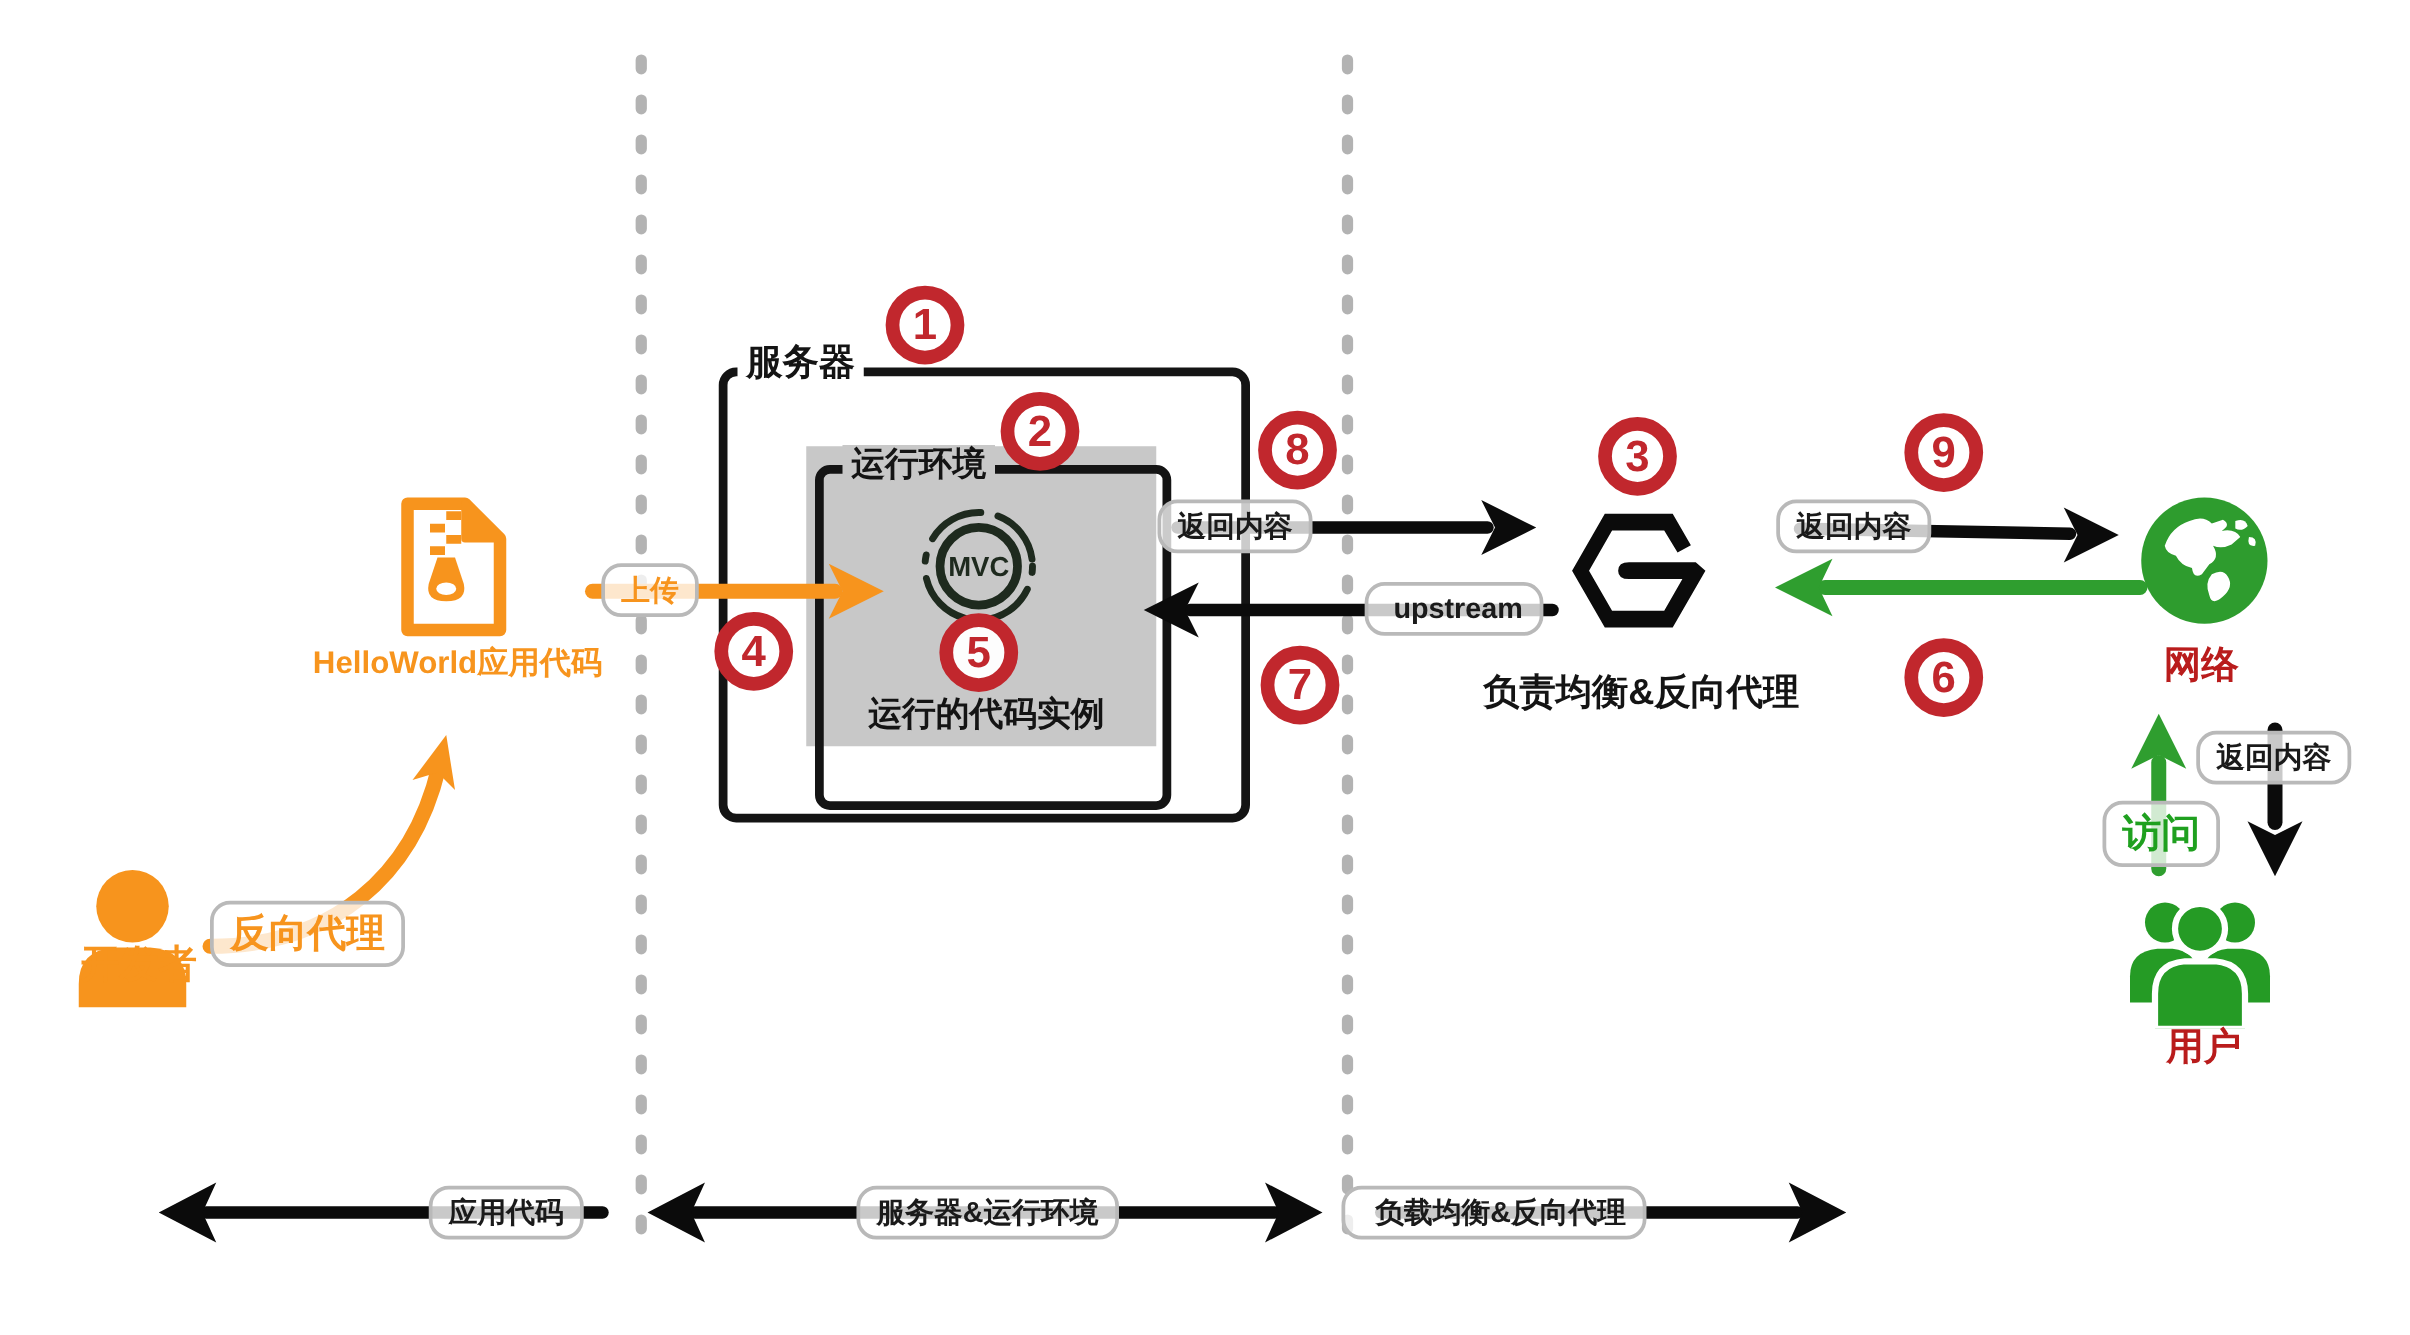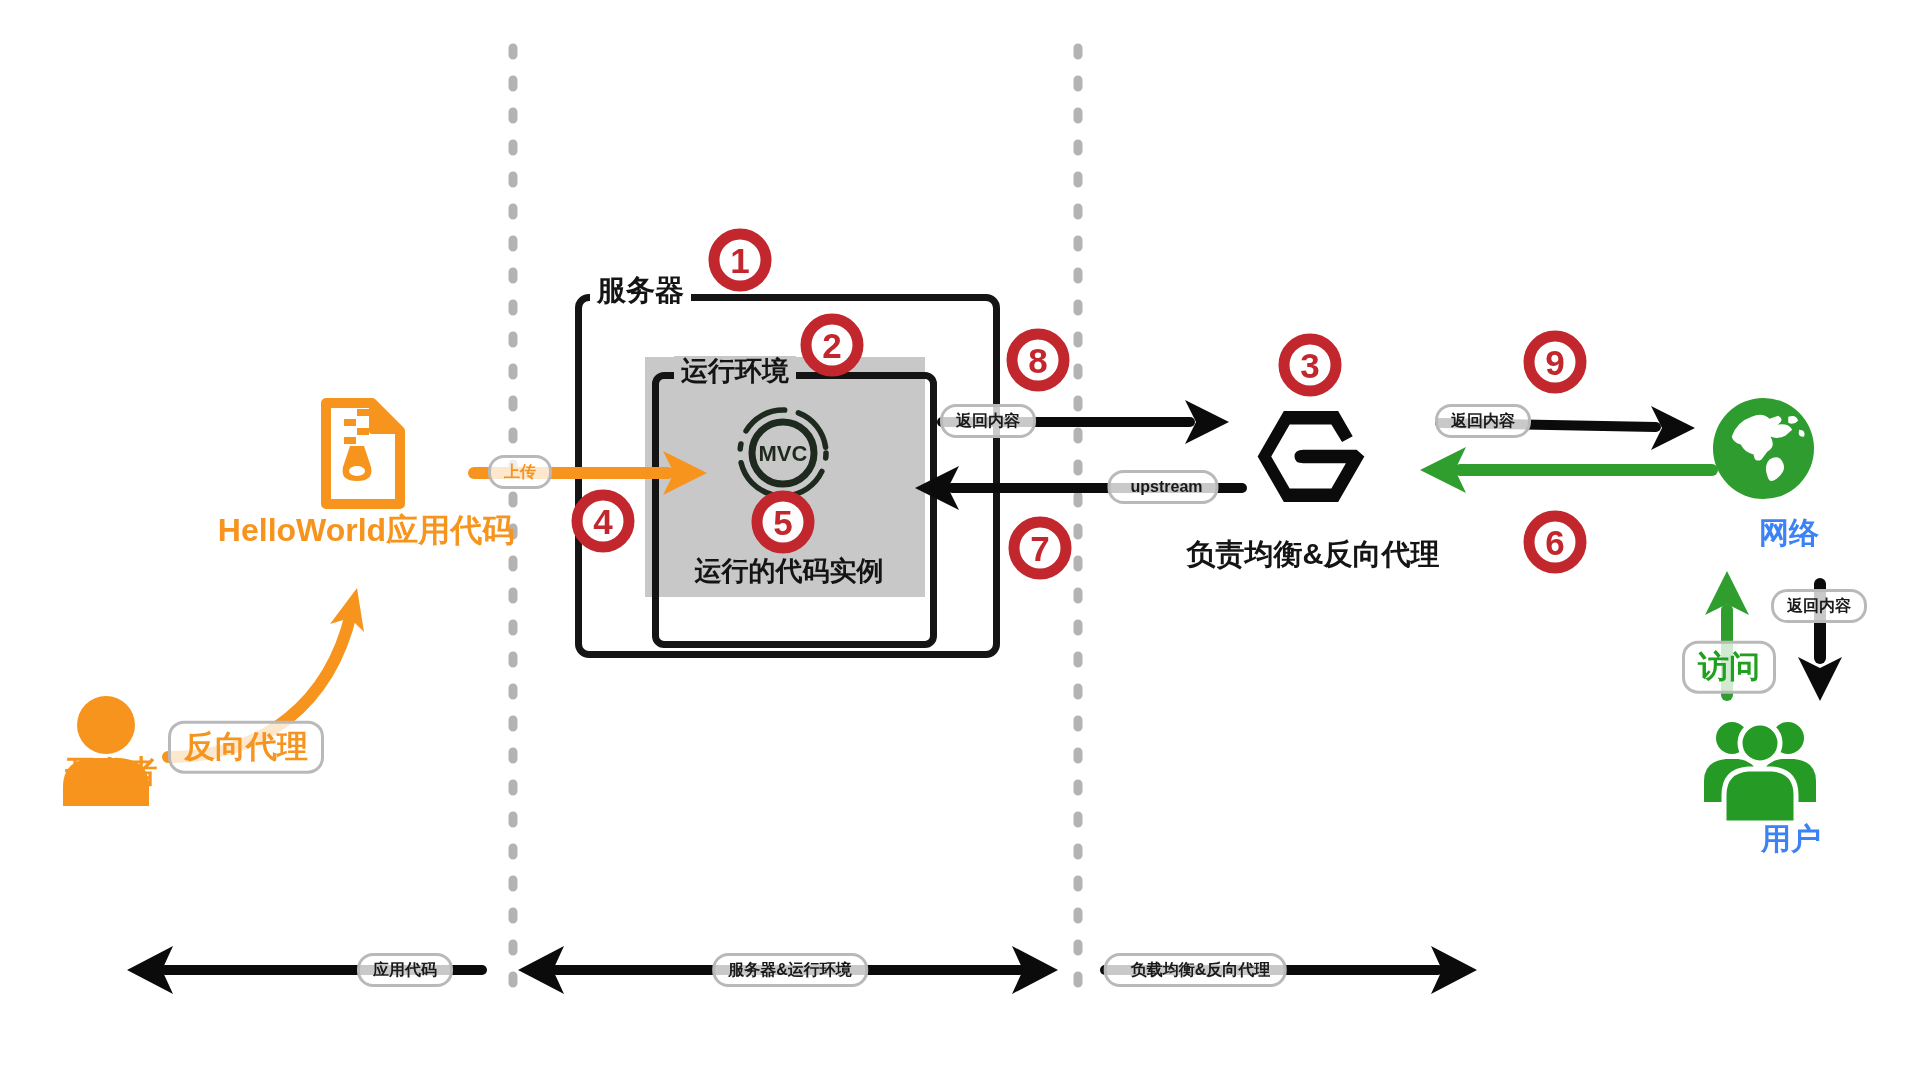--- a/index.html
+++ b/index.html
@@ -26,41 +26,41 @@
     position:absolute;font-weight:600;color:#141414;white-space:nowrap;
     padding:0 7px;line-height:1.15;
   }
   .box-label.server{left:590px;top:274px;font-size:29px;background:#ffffff;}
   .box-label.runtime{left:674px;top:356px;font-size:27px;background:#c8c8c8;}
   
   .pill{
     position:absolute;transform:translate(-50%,-50%);
     background:rgba(255,255,255,0.78);
     border:3px solid #b9b9b9;border-radius:16px;
-    padding:4px 13px;font-size:16px;font-weight:600;color:#1a1a1a;
+    padding:4px 13px;font-size:23px;font-weight:600;color:#1a1a1a;
     white-space:nowrap;line-height:1.25;
   }
   .pill.orange{color:#f7941d;}
   .pill.green{color:#1fa01f;}
   .pill.big{font-size:31px;}
   
   .stepnum{
     position:absolute;transform:translate(-50%,-50%);
     width:41px;height:41px;border:11px solid #c1272d;border-radius:50%;
     background:rgba(255,255,255,0.96);color:#c1272d;
     font-size:35px;font-weight:bold;display:flex;align-items:center;justify-content:center;
     line-height:1;
   }
   
   .caption{
     position:absolute;transform:translate(-50%,-50%);white-space:nowrap;
     font-weight:700;color:#141414;line-height:1.1;
   }
   .caption.orange{color:#f7941d;}
-  .caption.green{color:#3b82f6;margin-left:28px;}
+  .caption.green{color:#b91c1c;}
 </style>
 </head>
 <body>
 
 <div class="canvas">
 
   <div class="runtime-gray"></div>
   <div class="server-box"></div>
   <div class="runtime-border"></div>
 
@@ -190,20 +190,20 @@
   <div class="pill orange" style="left:520px;top:472px;">上传</div>
   <div class="pill" style="left:988px;top:421px;">返回内容</div>
   <div class="pill" style="left:1163px;top:487px;padding-left:20px;">upstream</div>
   <div class="pill" style="left:1483px;top:421px;">返回内容</div>
   <div class="pill green big" style="left:1729px;top:667px;">访问</div>
   <div class="pill" style="left:1819px;top:606px;">返回内容</div>
   <div class="pill" style="left:405px;top:970px;">应用代码</div>
   <div class="pill" style="left:790px;top:970px;">服务器&amp;运行环境</div>
   <div class="pill" style="left:1195px;top:970px;padding-left:24px;">负载均衡&amp;反向代理</div>
 
-  <div class="caption orange" style="left:366px;top:531px;font-size:32px;">HelloWorld应用代码</div>
+  <div class="caption orange" style="left:366px;top:531px;font-size:25px;">HelloWorld应用代码</div>
   <div class="caption orange" style="left:111px;top:772px;font-size:31px;">开发者</div>
   <div class="caption" style="left:789px;top:572px;font-size:27px;font-weight:600;">运行的代码实例</div>
   <div class="caption" style="left:1313px;top:555px;font-size:29px;font-weight:600;">负责均衡&amp;反向代理</div>
   <div class="caption green" style="left:1761px;top:532px;font-size:30px;">网络</div>
   <div class="caption green" style="left:1763px;top:838px;font-size:30px;">用户</div>
 
 </div>
 
 </body></html>

